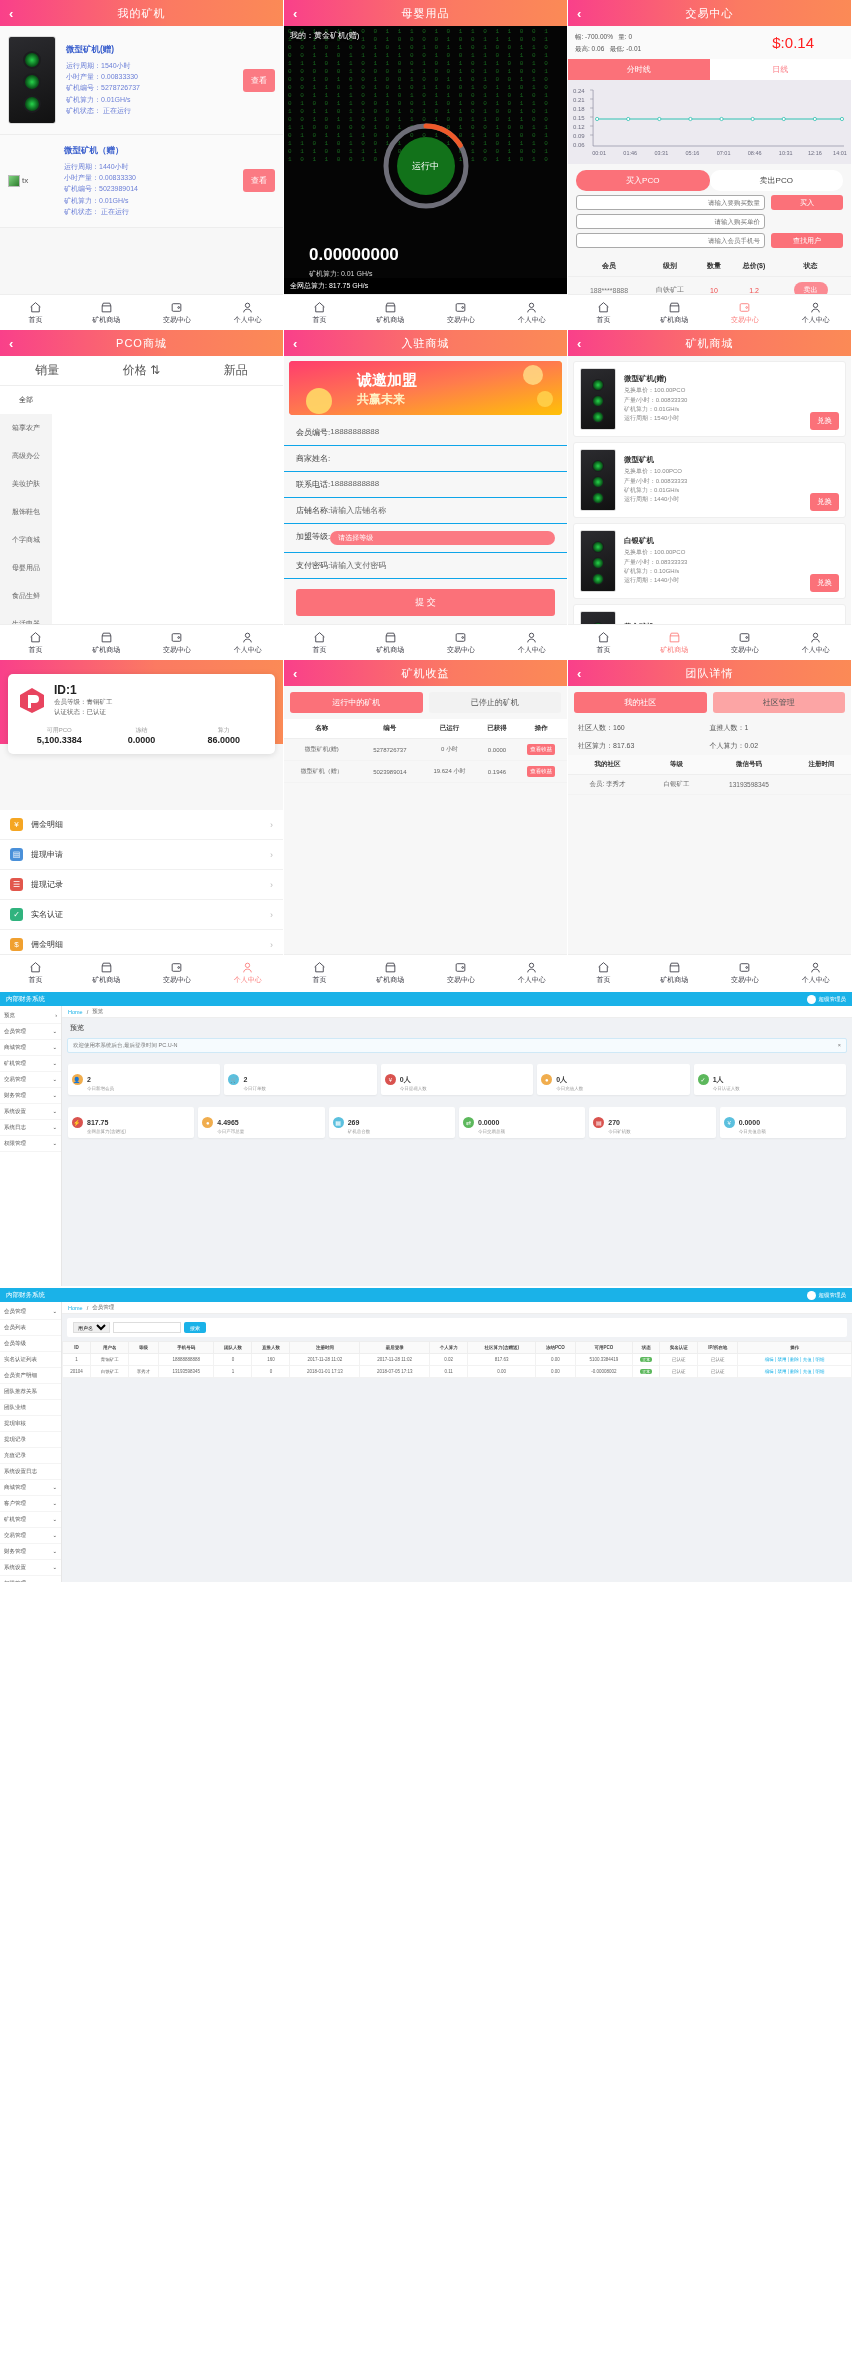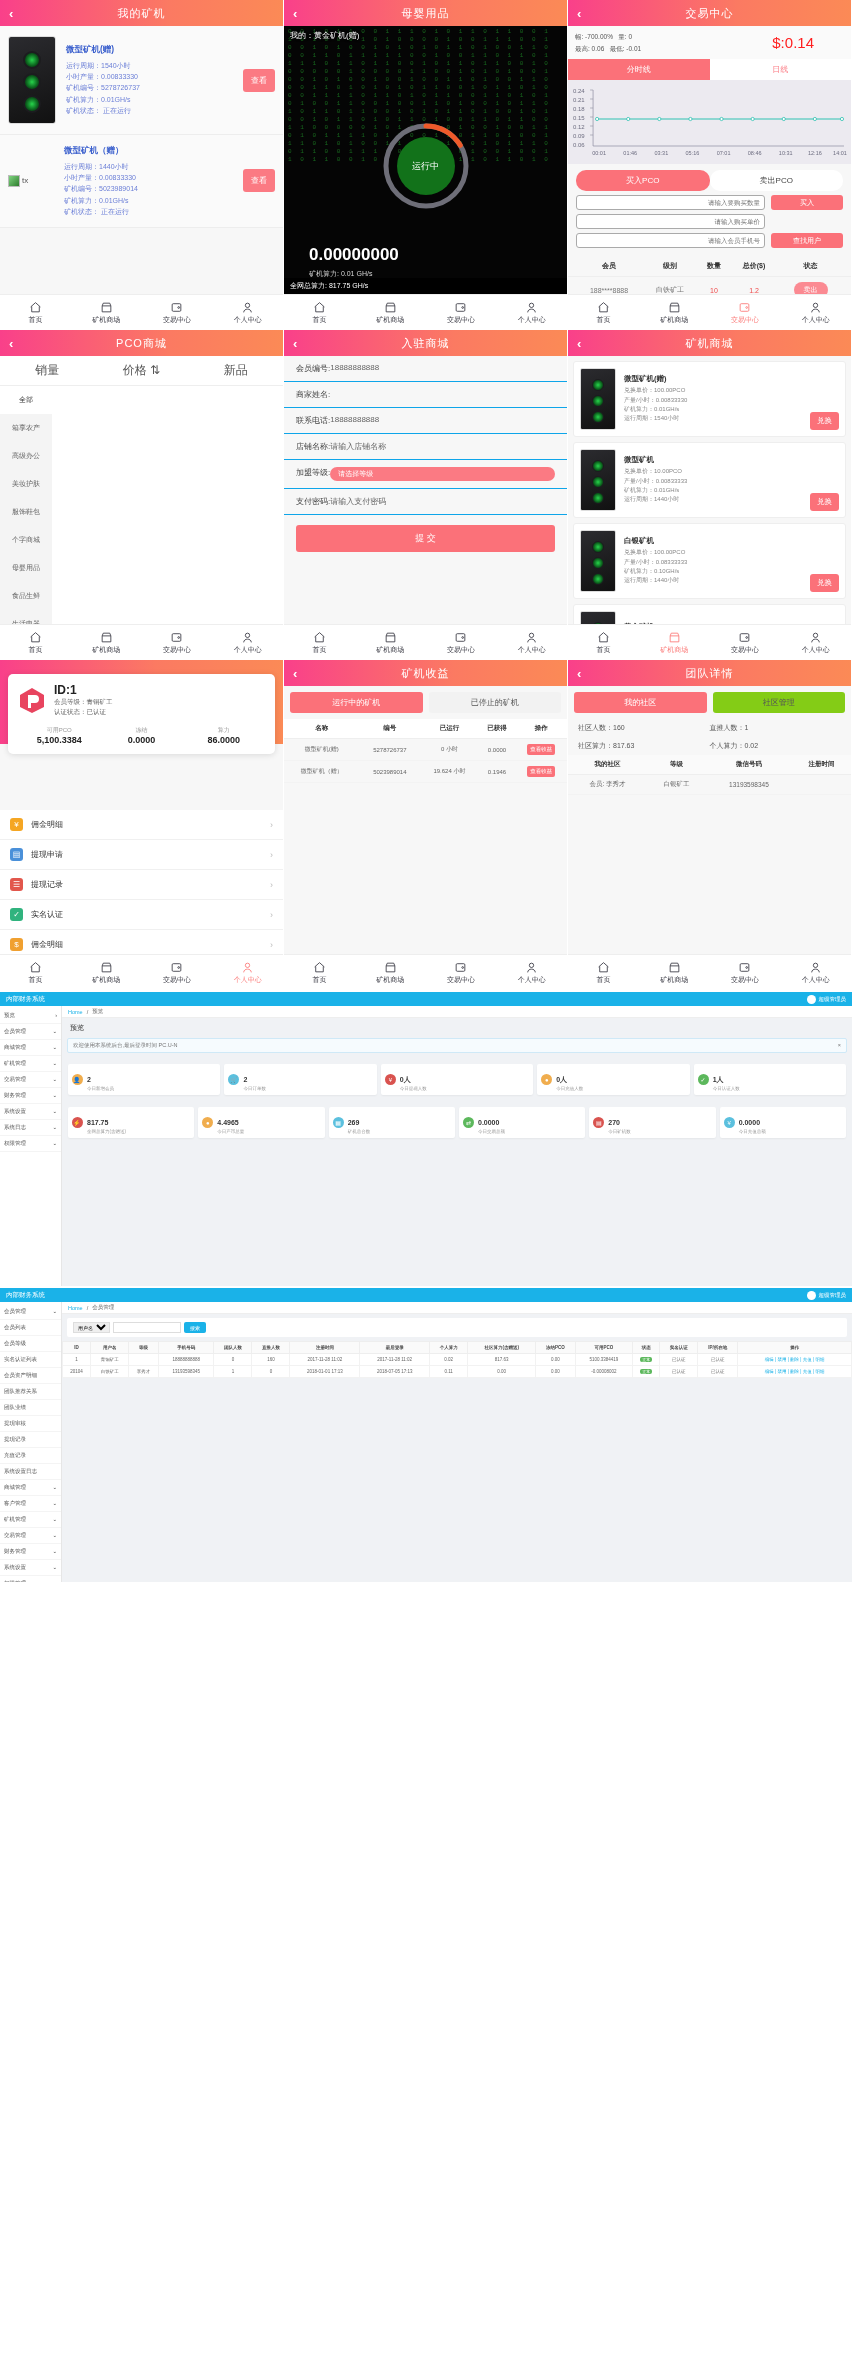--- a/index.html
+++ b/index.html
@@ -134,21 +134,21 @@
   .tabs2{display:flex;padding:6px;gap:6px;}
   .tabs2 div{flex:1;text-align:center;font-size:8px;padding:5px 0;border-radius:3px;background:#f2f2f2;color:#555;}
   .tabs2 div.on{background:#fb7179;color:#fff;}
   .itab{width:100%;border-collapse:collapse;font-size:6px;}
   .itab th{background:#fff;color:#333;font-weight:bold;padding:5px 1px;border-bottom:1px solid #eee;font-size:6.5px;}
   .itab td{color:#666;padding:5px 1px;text-align:center;border-bottom:1px solid #f3f3f3;}
   .minibtn{background:#fb7179;color:#fff;border:none;border-radius:2px;font-size:5.5px;padding:2px 3px;}
 
   
   .tsel{display:flex;padding:6px;gap:6px;}
-  .tsel div{flex:1;text-align:center;font-size:8px;padding:5px 0;border-radius:3px;background:#84cc16;color:#555;}
+  .tsel div{flex:1;text-align:center;font-size:8px;padding:5px 0;border-radius:3px;background:#fca5a5;color:#555;}
   .tsel div.on{background:#fb7179;color:#fff;}
   .tstat{display:flex;font-size:7px;color:#555;padding:4px 10px;}
   .tstat>div{flex:1;}
   .ttab{width:100%;border-collapse:collapse;font-size:6.5px;}
   .ttab th{background:#fafafa;color:#333;padding:5px 2px;border-bottom:1px solid #eee;font-size:6.5px;}
   .ttab td{color:#666;padding:5px 2px;text-align:center;border-bottom:1px solid #f3f3f3;}
 
   
   .admin{width:852px;height:296px;background:#f0f2f5;position:relative;overflow:hidden;border-top:2px solid #fff;}
   .adm-top{height:14px;background:#1ab2e8;color:#fff;display:flex;align-items:center;padding:0 6px;font-size:6.5px;justify-content:space-between;}
@@ -505,20 +505,37 @@
           </svg>
         <span>个人中心</span>
       </div>
     </div>
   </div>
 
   <div class="phone">
     <div class="hdr">
       <span class="back">‹</span>
       <span class="hdr-title">入驻商城</span>
+    </div>
+    <div class="banner">
+      <svg width="274" height="54" viewBox="0 0 274 54" style="position:absolute;inset:0">
+        <defs>
+            <linearGradient id="bg5" x1="0" y1="0" x2="1" y2="1">
+          <stop offset="0" stop-color="#ff3d6e"></stop>
+              <stop offset=".5" stop-color="#ff7b4d"></stop>
+              <stop offset="1" stop-color="#ffc107"></stop>
+        </linearGradient>
+          </defs>
+        <rect width="274" height="54" fill="url(#bg5)"></rect>
+        <circle cx="30" cy="40" r="13" fill="#ffd966" opacity=".9"></circle>
+        <circle cx="244" cy="14" r="10" fill="#ffe08a" opacity=".8"></circle>
+        <circle cx="256" cy="38" r="8" fill="#ffd24d" opacity=".85"></circle>
+        <text x="68" y="24" font-size="15" font-weight="bold" fill="#ffffff" font-family="Liberation Sans, sans-serif">诚邀加盟</text>
+        <text x="68" y="42" font-size="12" font-weight="bold" fill="#fff3c4" font-family="Liberation Sans, sans-serif">共赢未来</text>
+      </svg>
     </div>
     <div class="formrow">
       <span class="lb">会员编号:</span>
       <span class="vl">18888888888</span>
     </div>
     <div class="formrow">
       <span class="lb">商家姓名:</span>
       <span class="vl"></span>
     </div>
     <div class="formrow">

